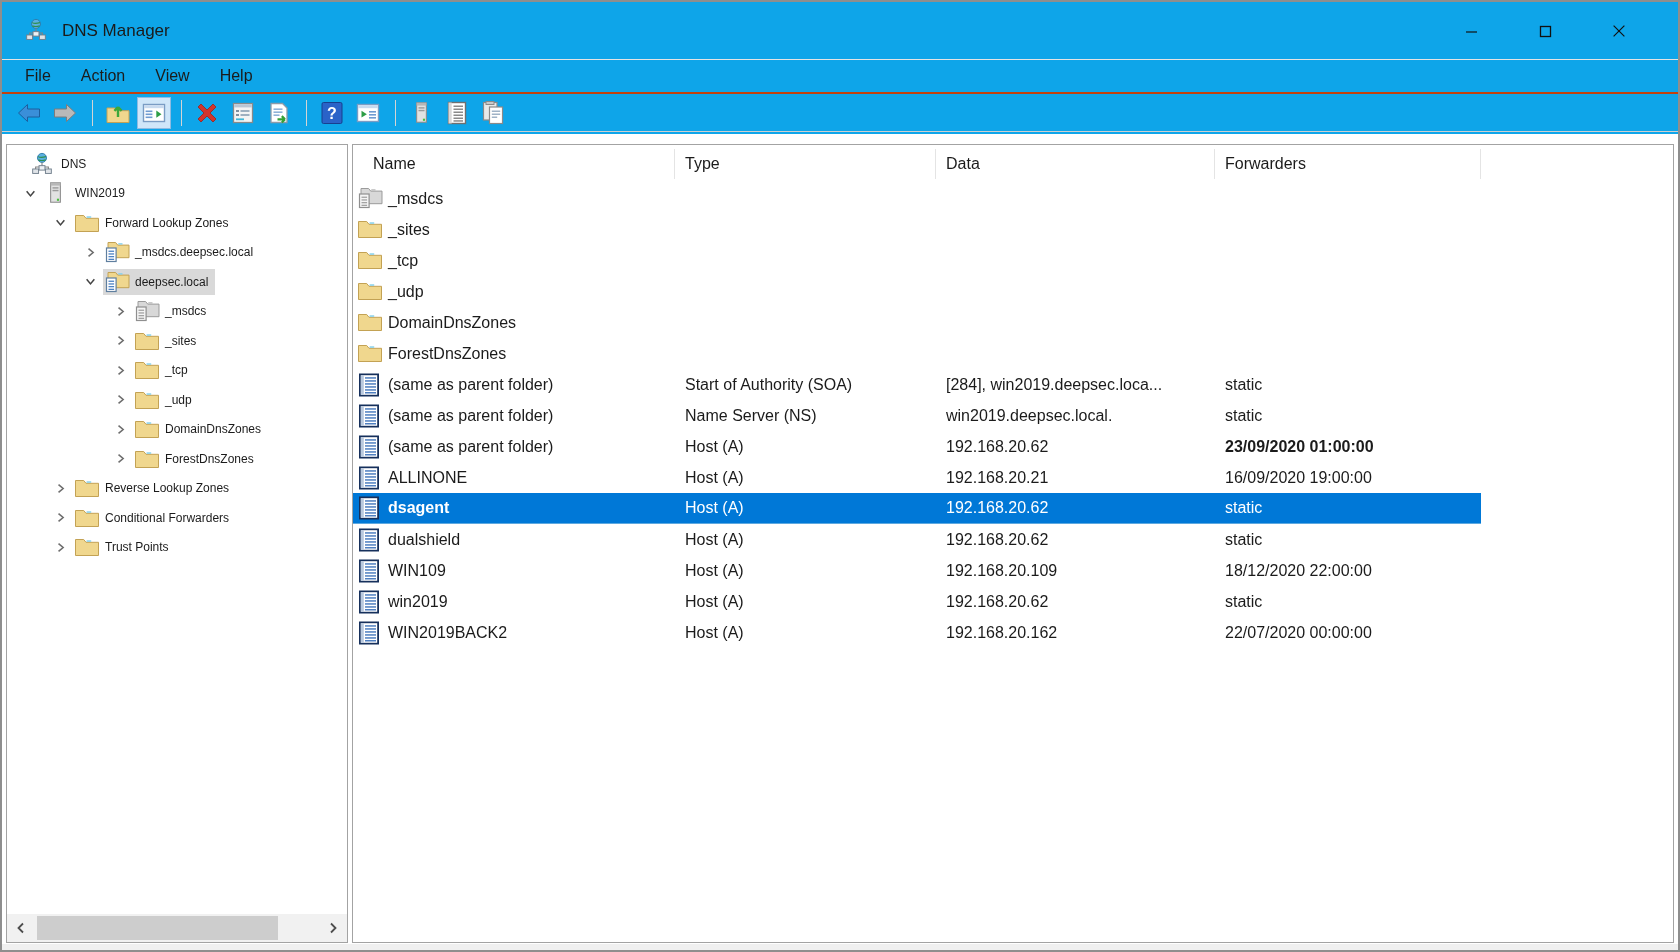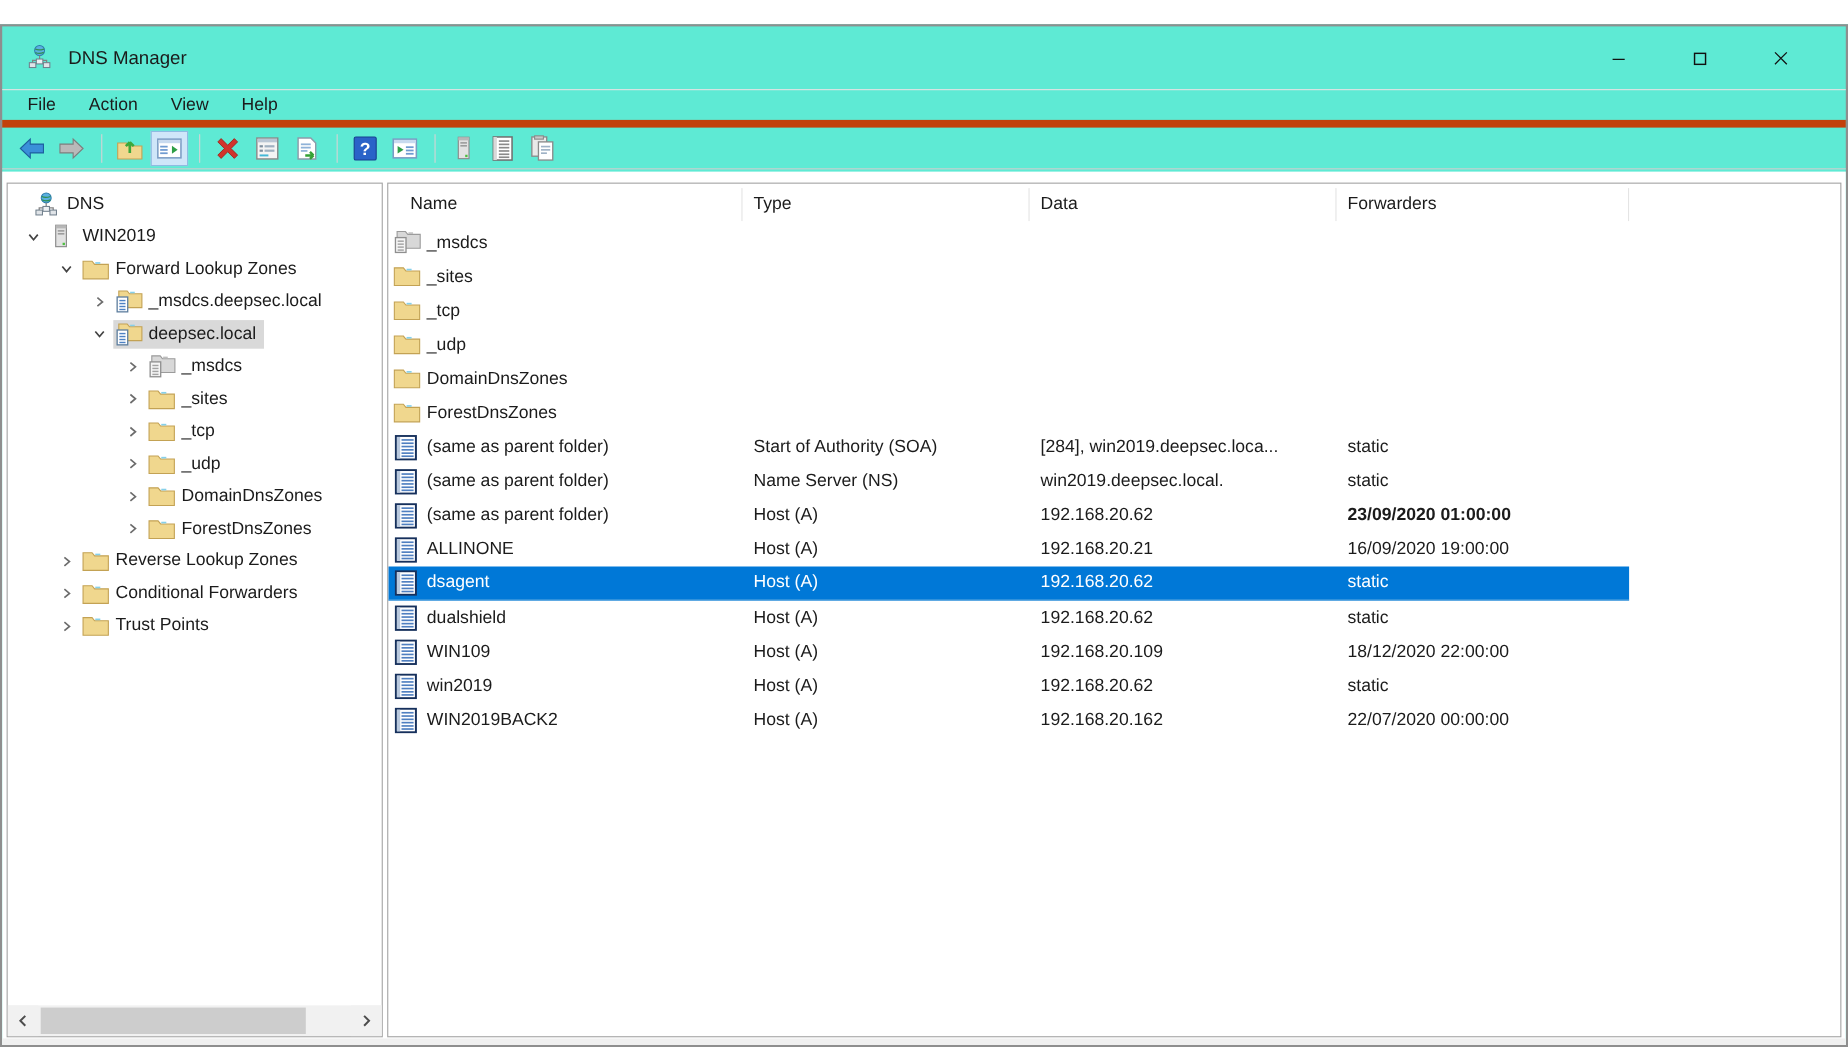--- a/index.html
+++ b/index.html
@@ -1,28 +1,28 @@
 <!DOCTYPE html>
 <html><head>
 <meta charset="utf-8">
 <style>
   * { margin:0; padding:0; box-sizing:border-box; }
   html,body { width:1680px; height:952px; background:#ffffff; font-family:"Liberation Sans","DejaVu Sans",sans-serif; color:#1b1b1b; overflow:hidden; }
 
-  .window { position:absolute; inset:0; border:2px solid #8e8e8e; background:#5eead4;margin-top:22px; }
+  .window { position:absolute; inset:0; border:2px solid #8e8e8e; background:#0ea5e9; }
 
   
   .titlebar { height:58px; display:flex; align-items:center; padding-left:22px; border-bottom:1px solid #e4e4e4; position:relative; }
   .titlebar .app-icon { width:26px; height:26px; display:inline-flex; }
   .title-text { font-size:17px; margin-left:12px; }
   .win-controls { position:absolute; right:36px; top:0; height:58px; display:flex; align-items:center; }
   .win-btn { width:46px; height:58px; background:transparent; border:none; display:flex; align-items:center; justify-content:center; margin-left:28px; cursor:default; }
 
   
-  .menubar { height:34px; display:flex; align-items:center; padding-left:8px; border-bottom:7px solid #c2410c; }
+  .menubar { height:34px; display:flex; align-items:center; padding-left:8px; border-bottom:2px solid #c2410c; }
   .menu-item { font-size:16px; padding:6px 15px; background:transparent; border:none; font-family:inherit; color:#1b1b1b; }
 
   
   .toolbar { height:38px; display:flex; align-items:center; padding-left:10px; border-bottom:1px solid #cfcfcf; }
   .tb-btn { width:34px; height:32px; border:1px solid transparent; background:transparent; display:flex; align-items:center; justify-content:center; margin-right:2px; }
   .tb-btn.active { background:#cfe6f9; border:1px solid #8ebbe2; }
   .tb-sep { width:1px; height:26px; background:#d4d4d4; margin:0 8px; display:inline-block; }
   .icon { display:inline-flex; line-height:0; }
 
   
@@ -31,21 +31,21 @@
 
   .tree-pane { width:342px; border:1px solid #a3a3a3; background:#fff; display:flex; flex-direction:column; overflow:hidden; }
   .tree-scroll { flex:1; overflow:hidden; padding-top:4px; }
 
   .tree-row { height:29.5px; display:flex; align-items:center; white-space:nowrap; }
   .chev { width:26px; min-width:26px; display:flex; align-items:center; justify-content:center; }
   .chev.spacer { width:12px; min-width:12px; }
   .tree-node { display:flex; align-items:center; height:26px; padding:0 7px 0 1px; }
   .tree-node.sel { background:#d9d9d9; }
   .tree-node .icon { width:27px; min-width:27px; height:24px; }
-  .tree-label { font-size:16px; padding-left:4px; }
+  .tree-label { font-size:12px; padding-left:4px; }
 
   
   .hscroll { height:28px; background:#f1f1f1; display:flex; align-items:stretch; }
   .hscroll-btn { width:28px; background:#f1f1f1; border:none; display:flex; align-items:center; justify-content:center; }
   .hscroll-track { flex:1; position:relative; }
   .hscroll-thumb { position:absolute; left:2px; top:2px; bottom:2px; width:85%; background:#cdcdcd; }
 
   .list-pane { flex:1; border:1px solid #a3a3a3; background:#fff; overflow:hidden; display:flex; flex-direction:column; }
   .list-header { height:38px; display:flex; align-items:center; }
   .hdr-cell { height:30px; display:flex; align-items:center; font-size:16px; padding-left:10px; border-right:1px solid #e4e4e4; }
@@ -688,21 +688,21 @@
                   <rect x="8" y="20" width="11" height="1.5" fill="#4f7fc0"></rect>
                 </svg>
               </span>
               <span class="row-name-text">ALLINONE</span>
             </div>
             <div class="cell" style="width: 261px;">Host (A)</div>
             <div class="cell" style="width: 279px;">192.168.20.21</div>
             <div class="cell" style="width: 266px;">16/09/2020 19:00:00</div>
           </div>
           <div class="list-row sel">
-            <div class="cell cell-name" style="width: 322px;">
+            <div class="cell cell-name" style="width: 322px; font-weight: bold;">
               <span class="icon">
                 <svg viewBox="0 0 24 26" width="24" height="26">
                   <rect x="2" y="1.5" width="20" height="23" fill="#16305c"></rect>
                   <rect x="3.8" y="3.2" width="16.4" height="19.6" fill="#ffffff"></rect>
                   <rect x="3.8" y="3.2" width="3" height="19.6" fill="#b9c9de"></rect>
                   <rect x="8" y="5.2" width="11" height="1.5" fill="#4f7fc0"></rect>
                   <rect x="8" y="8.2" width="11" height="1.5" fill="#4f7fc0"></rect>
                   <rect x="8" y="11.2" width="11" height="1.5" fill="#4f7fc0"></rect>
                   <rect x="8" y="14.2" width="11" height="1.5" fill="#4f7fc0"></rect>
                   <rect x="8" y="17.2" width="11" height="1.5" fill="#4f7fc0"></rect>

